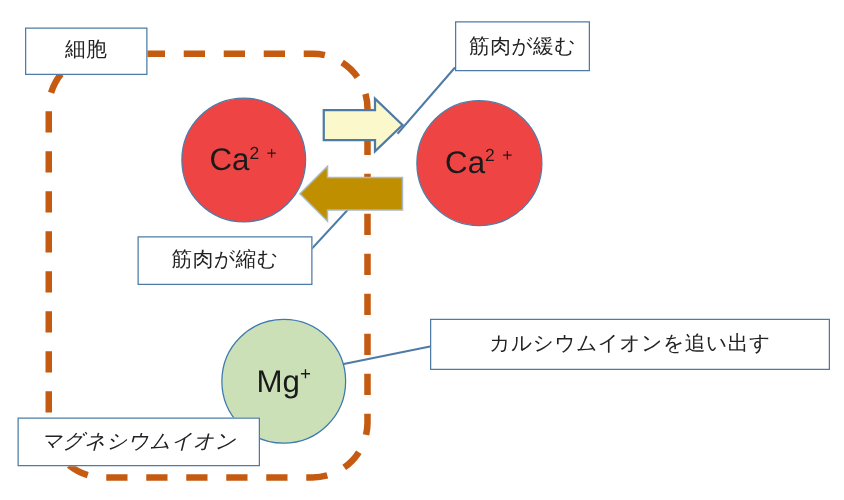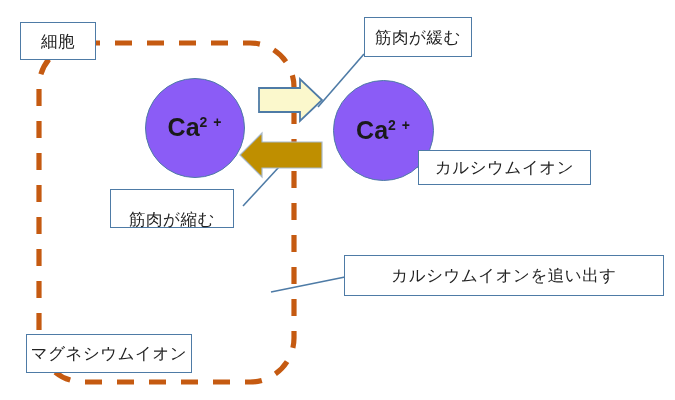--- a/index.html
+++ b/index.html
@@ -42,23 +42,22 @@
   .ion-circle {
     position: absolute;
     box-sizing: border-box;
     border-radius: 50%;
     display: flex;
     align-items: center;
     justify-content: center;
     z-index: 3;
   }
   .ion-circle.ca {
-    background: #8b5cf6;
+    background: #ef4444;
     border: 1.6px solid #4E7BA6;
-    font-weight: bold;
   }
   .ion-circle.mg {
     background: #CCE0B8;
     border: 1.6px solid #3E7AAE;
   }
   .ion-label {
     font-size: 25px;
     color: #1a1a1a;
     line-height: 1;
     letter-spacing: 0px;
@@ -101,38 +100,40 @@
       <span>Ca</span><span class="sup">2 +</span>
     </span>
   </div>
 
   <div class="ion-circle ca" style="left:333px; top:80px; width:101px; height:101px;">
     <span class="ion-label">
       <span>Ca</span><span class="sup">2 +</span>
     </span>
   </div>
 
+  <div class="ion-circle mg" style="left:177px; top:255px; width:100px; height:100px;">
+    <span class="ion-label">
+      <span>Mg</span><span class="sup-small">+</span>
+    </span>
+  </div>
 
-  <div class="label-box" style="left:20px; top:22px; width:76px; height:38px;">
+  <div class="label-box" style="left:20px; top:22px; width:98px; height:38px;font-family:Liberation Mono, monospace;">
     <span>細胞</span>
   </div>
 
   <div class="label-box" style="left:364px; top:17px; width:108px; height:40px;">
     <span>筋肉が緩む</span>
   </div>
 
-  <div class="label-box" style="left:418px; top:150px; width:173px; height:35px;">
-    <span>カルシウムイオン</span>
-  </div>
 
-  <div class="label-box" style="left:110px; top:189px; width:124px; height:39px;align-items:flex-end;">
+  <div class="label-box" style="left:110px; top:189px; width:140px; height:39px;">
     <span>筋肉が縮む</span>
   </div>
 
   <div class="label-box" style="left:344px; top:255px; width:320px; height:41px;">
     <span>カルシウムイオンを追い出す</span>
   </div>
 
-  <div class="label-box" style="left:26px; top:334px; width:166px; height:39px;">
+  <div class="label-box" style="left:14px; top:334px; width:194px; height:39px;font-style:italic;">
     <span>マグネシウムイオン</span>
   </div>
 
 </div>
 
 </body></html>

